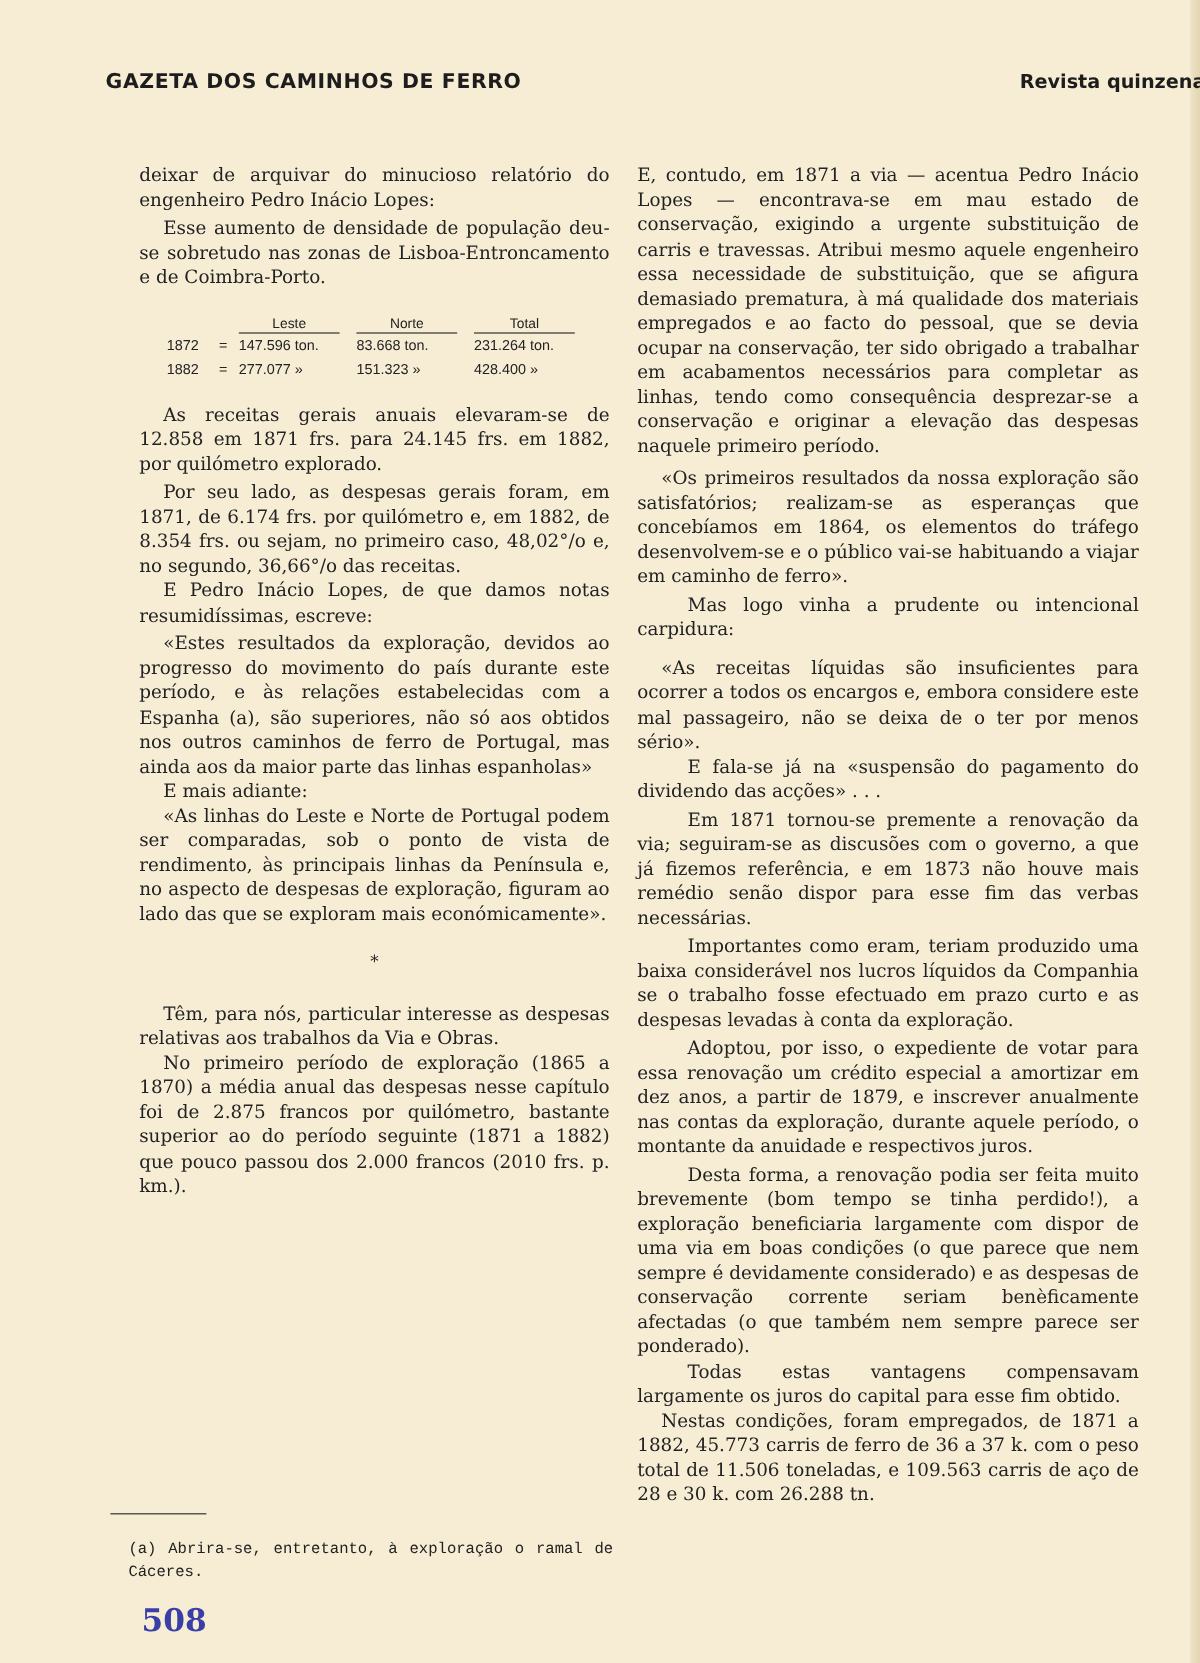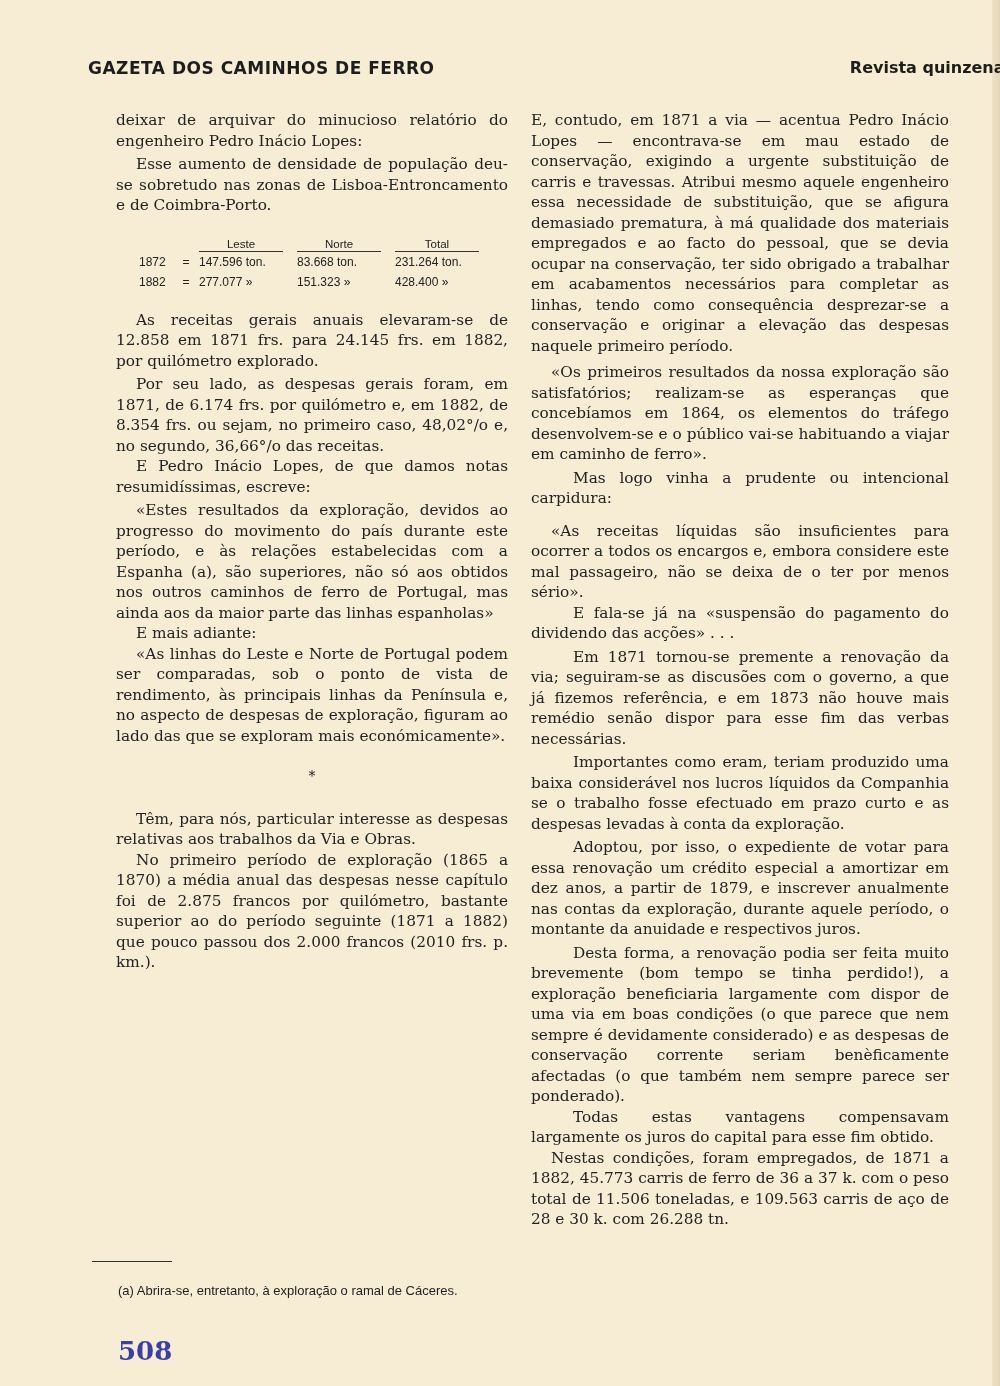--- a/index.html
+++ b/index.html
@@ -21,21 +21,21 @@
     position: absolute; left: 0; top: 0;
     font-family: "DejaVu Sans", sans-serif; font-weight: bold;
     font-size: 17px; letter-spacing: 0.5px; color: #1d1d1d;
   }
   .header-sub {
     position: absolute; right: -62px; top: 0;
     font-family: "DejaVu Sans", sans-serif; font-weight: bold;
     font-size: 16px; color: #1d1d1d;
   }
   .col {
-    position: absolute; top: 110px;
+    position: absolute; top: 136px;
     font-size: 15.3px; line-height: 20.5px; text-align: justify;
   }
   .col-left { left: 116px; width: 392px; }
   .col-right { left: 531px; width: 418px; }
   .col p { margin: 0; }
   .col p.ind { text-indent: 20px; }
   .col p.ind2 { text-indent: 42px; }
   .gap-s { height: 3px; }
   .gap-m { height: 12px; }
   .table {
@@ -47,22 +47,22 @@
   .tc.year { width: 34px; }
   .tc.eq { width: 26px; text-align: center; }
   .tc.val { width: 98px; }
   .tc.hdr { width: 84px; margin-right: 14px; text-align: center; border-bottom: 1px solid #333; line-height: 14px; font-size: 11.5px; }
   .hdrrow { padding-left: 60px; }
   .star { text-align: center; font-size: 14px; margin: 20px 0 22px 0; }
   .fn-rule {
     position: absolute; left: 92px; top: 1261px; width: 80px; border-top: 1px solid #333;
   }
   .footnote {
-    position: absolute; left: 102px; top: 1281px; width: 420px;
-    font-family: Liberation Sans, sans-serif; font-size: 13px; line-height: 19px; text-align: justify;
+    position: absolute; left: 91px; top: 1281px; width: 420px;
+    font-family: Liberation Mono, monospace; font-size: 13px; line-height: 19px; text-align: justify;
   }
   .footnote .ind { padding-left: 16px; }
   .page-number {
     position: absolute; left: 98px; top: 1336px;
     font-family: "DejaVu Serif", serif; font-size: 26px; font-weight: bold; color: #3a3fa8; margin-left: 20px;
   }
   sup { font-size: 9px; }
 </style>
 </head>
 <body>

